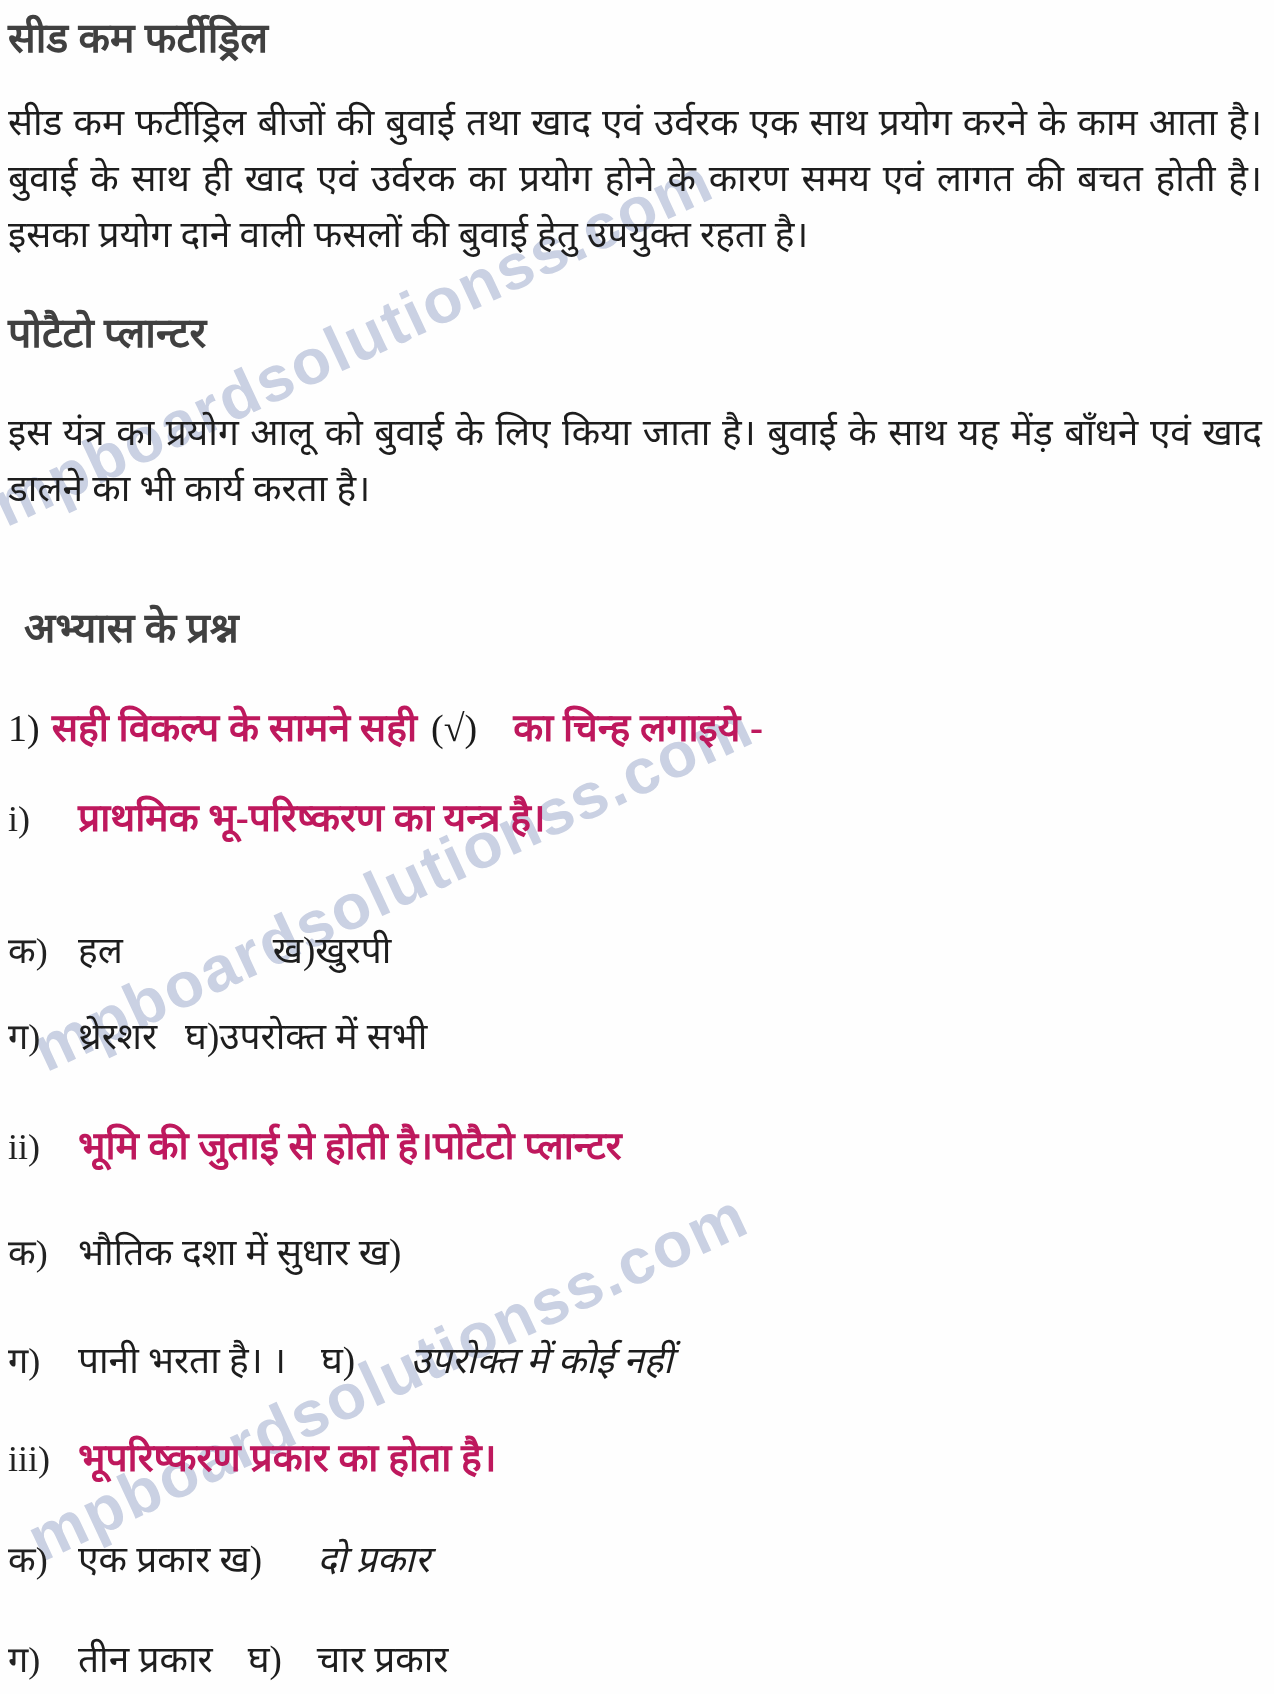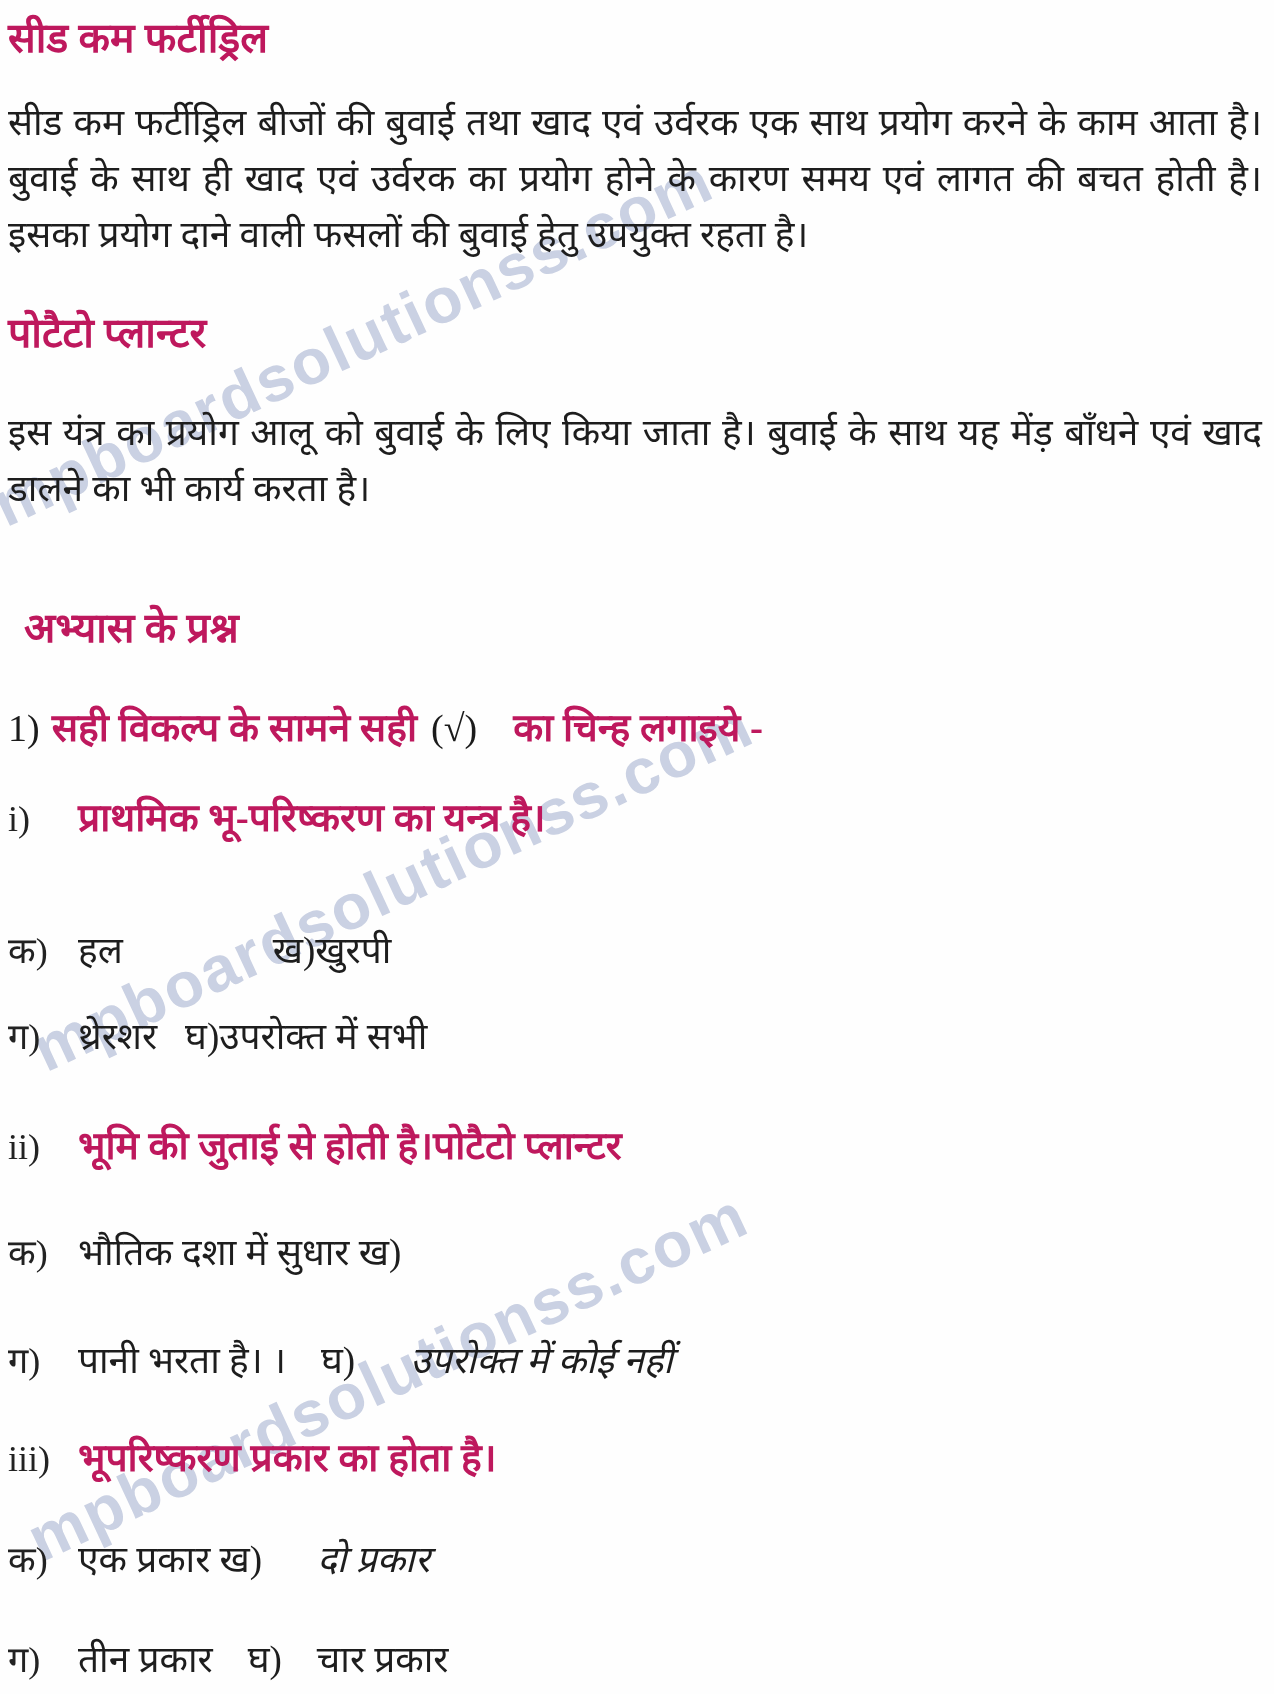--- a/index.html
+++ b/index.html
@@ -37,21 +37,21 @@
   .content {
     position: relative;
     z-index: 1;
     padding: 10px 12px 0 8px;
   }
 
   .head {
     font-size: 41px;
     line-height: 56px;
     font-weight: 800;
-    color: #be185d;
+    color: #404040;
     margin: 0;
   }
   .para {
     font-size: 37px;
     line-height: 56px;
     margin: 0;
     text-align: justify;
     color: #1d1d1d;
   }
 

